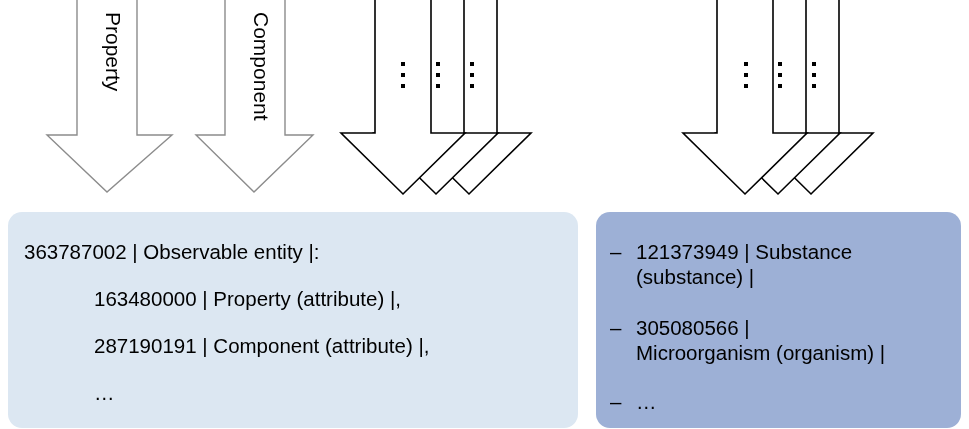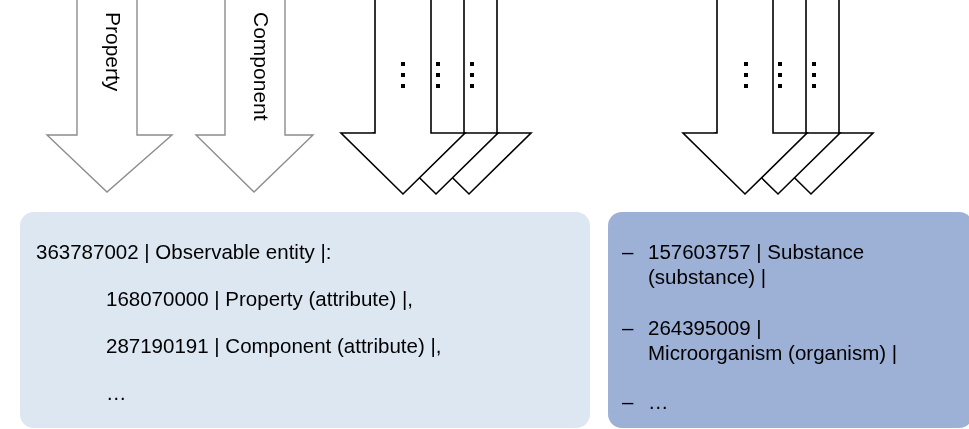--- a/index.html
+++ b/index.html
@@ -40,21 +40,20 @@
     color: #000;
     transform-origin: 0 0;
     transform: rotate(90deg);
   }
 
   
   .content-box {
     position: absolute;
     box-sizing: border-box;
     border-radius: 14px;
-    margin-left: 12px;
   }
   #box-observable-entity {
     left: 8px;
     top: 212px;
     width: 570px;
     height: 216px;
     background: #dce7f2;
   }
   #box-substance-organism {
     left: 596px;
@@ -155,38 +154,38 @@
 
     <span class="arrow-label" style="left:124px; top:12px;">Property</span>
 
     <span class="arrow-label" style="left:272px; top:12px;">Component</span>
   </div>
 
   <div class="content-box" id="box-observable-entity">
 
     <div class="line" id="oe-root">363787002 | Observable entity |:</div>
 
-    <div class="line" id="oe-item-0">168070000 | Property (attribute) |,</div>
+    <div class="line" id="oe-item-0">163480000 | Property (attribute) |,</div>
 
     <div class="line" id="oe-item-1">287190191 | Component (attribute) |,</div>
 
     <div class="line" id="oe-item-2">…</div>
   </div>
 
   <div class="content-box" id="box-substance-organism">
 
     <div class="dash-item" id="so-item-0">
       <span class="dash-mark">–</span>
-      <span class="dash-text">157603757 | Substance
+      <span class="dash-text">121373949 | Substance
 (substance) |</span>
     </div>
 
     <div class="dash-item" id="so-item-1">
       <span class="dash-mark">–</span>
-      <span class="dash-text">264395009 |
+      <span class="dash-text">305080566 |
 Microorganism (organism) |</span>
     </div>
 
     <div class="dash-item" id="so-item-2">
       <span class="dash-mark">–</span>
       <span class="dash-text">…</span>
     </div>
   </div>
 
 </div>

